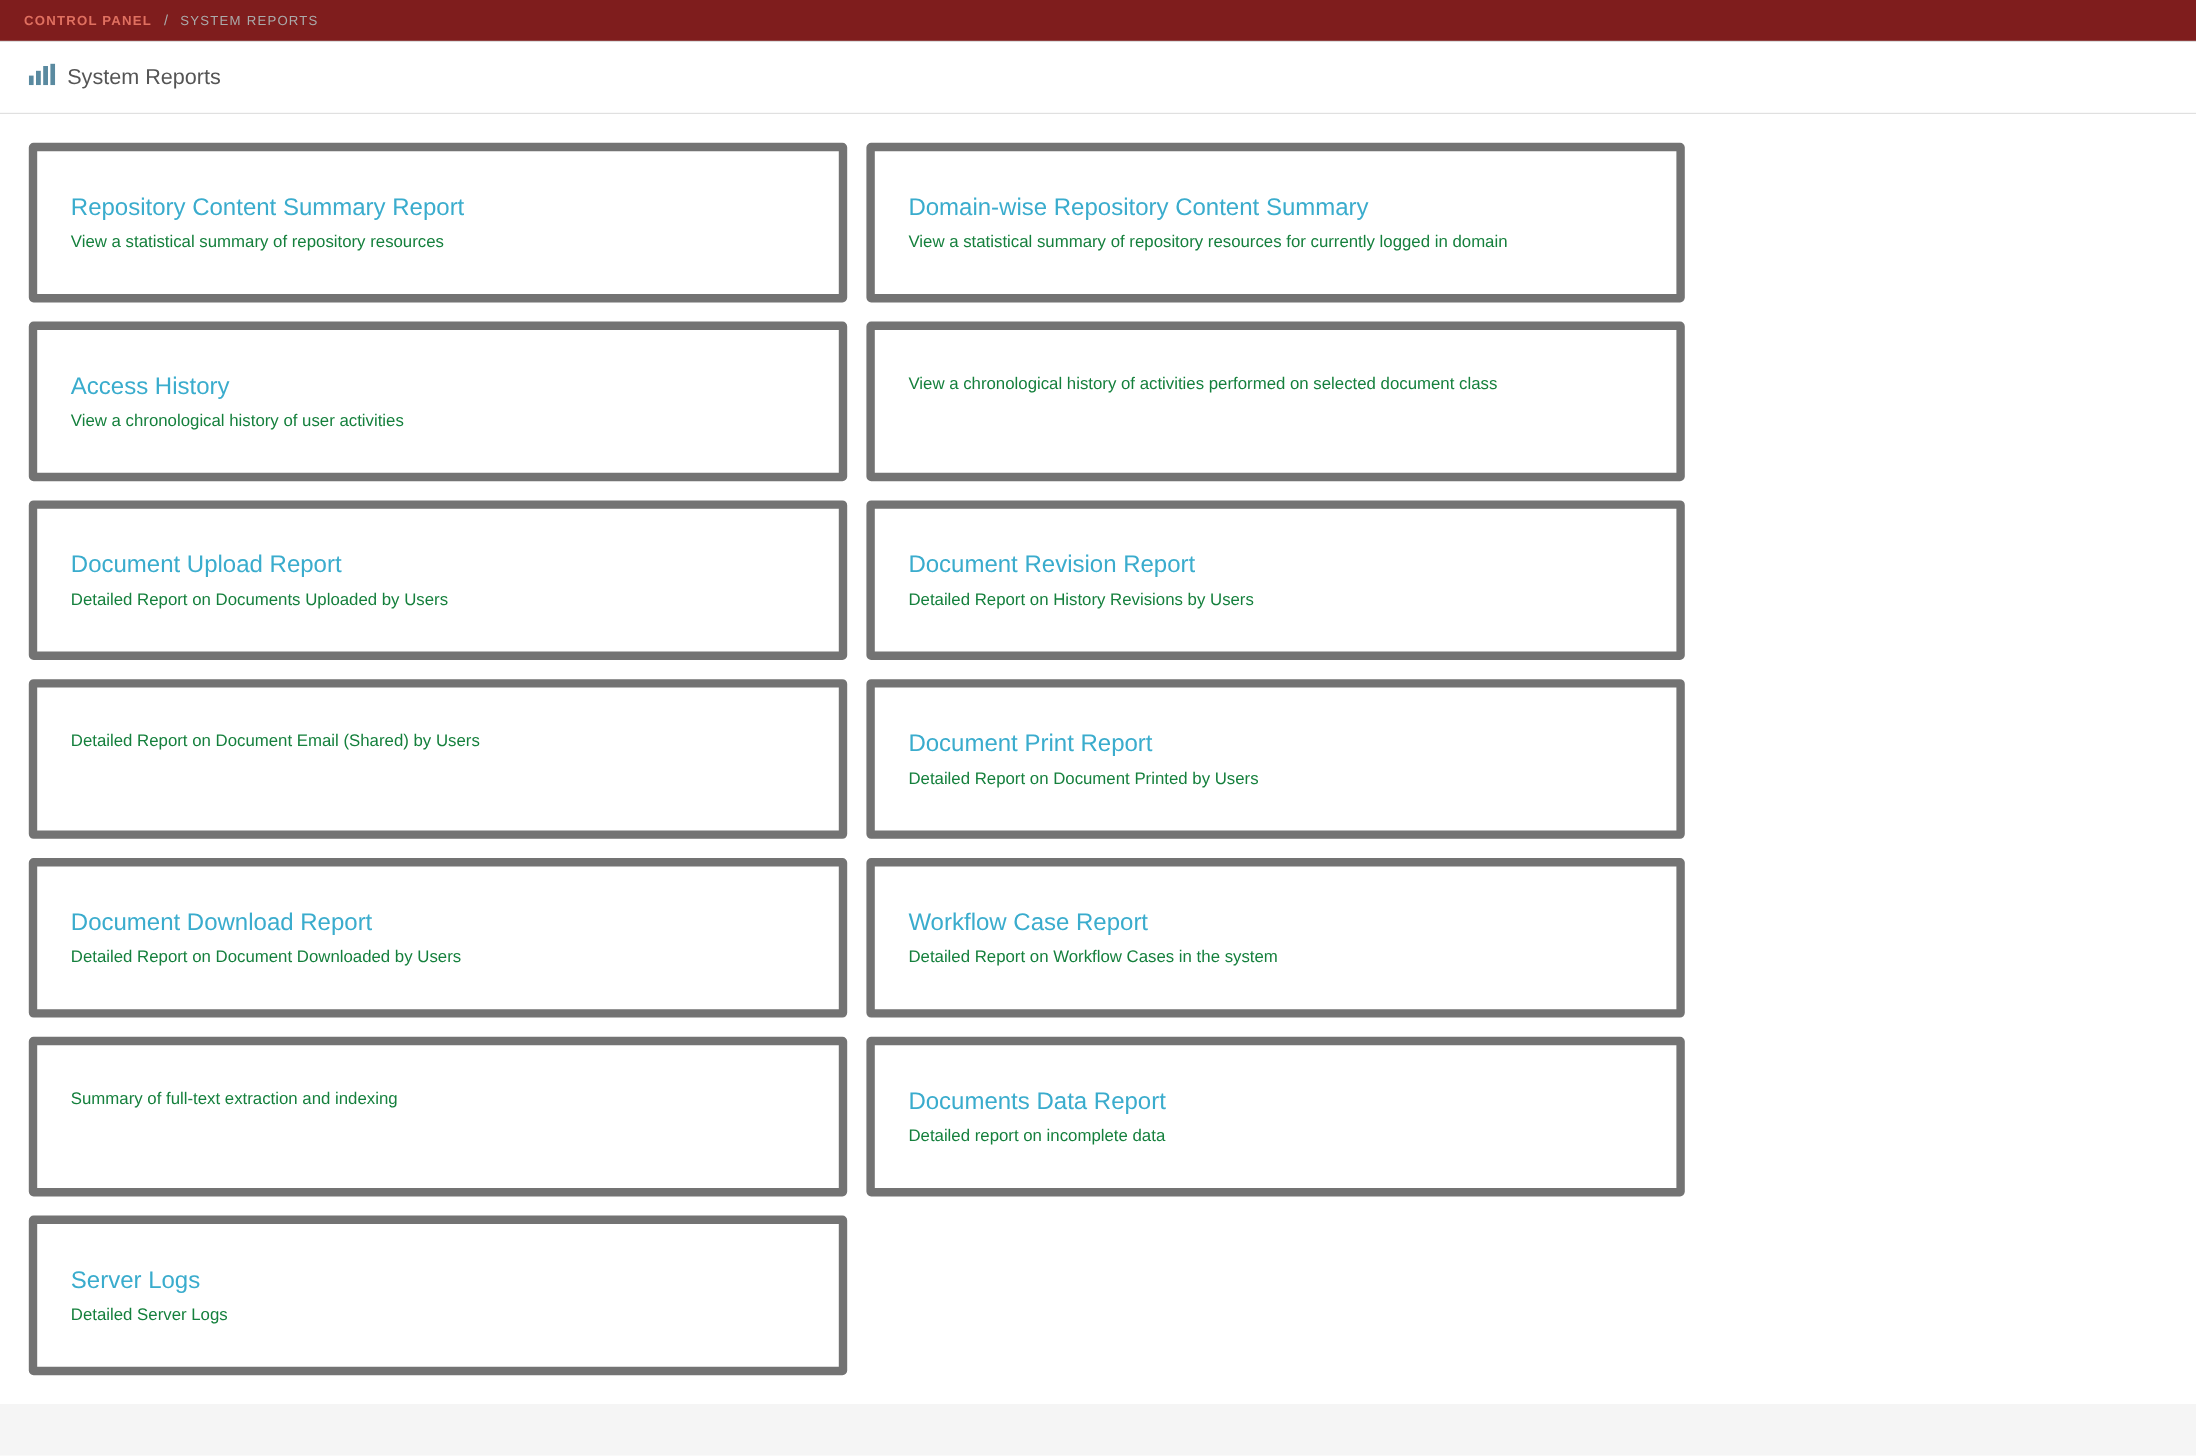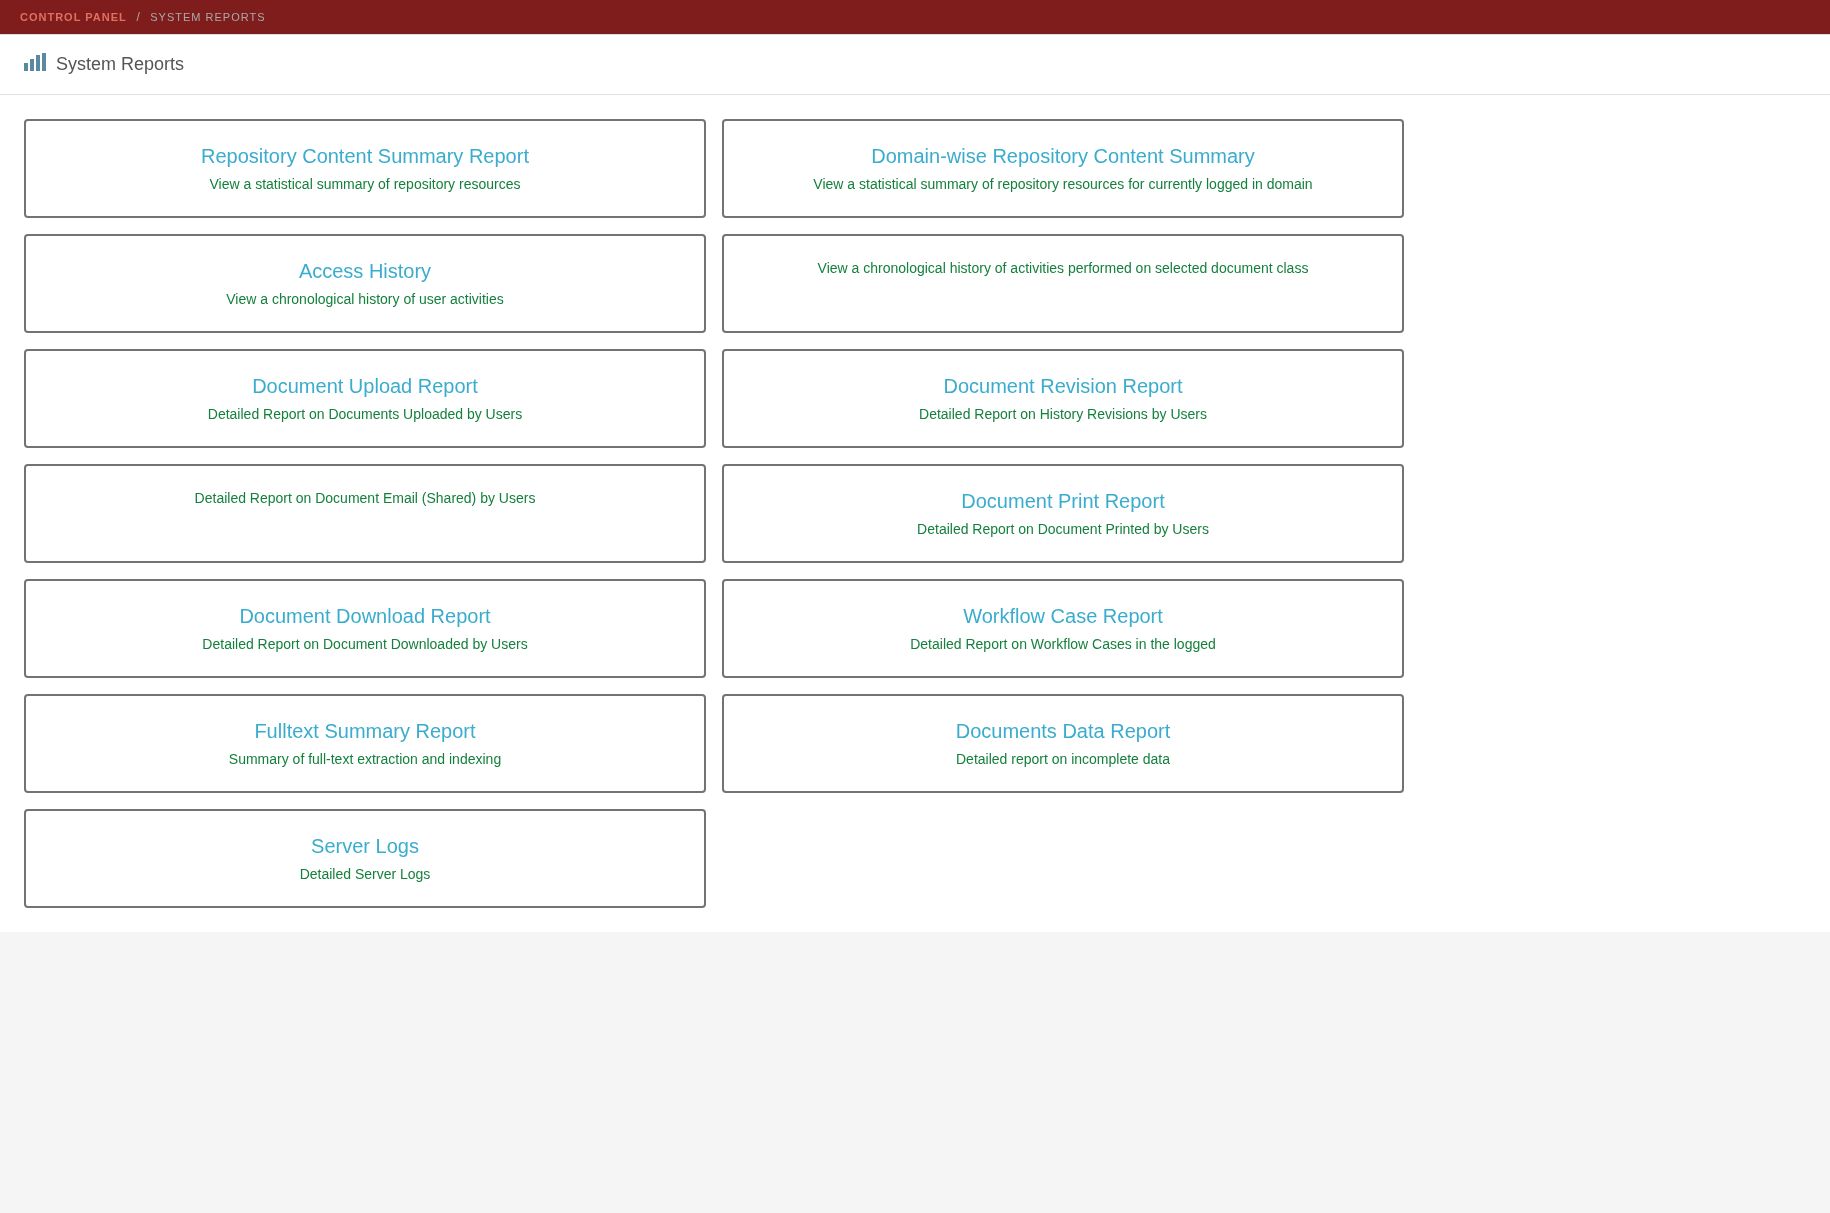--- a/index.html
+++ b/index.html
@@ -72,27 +72,26 @@
     }
 
     .reports-grid {
       display: grid;
       grid-template-columns: 1fr 1fr;
       gap: 16px;
       max-width: 1380px;
     }
 
     .report-card {
-      border: 2px solid #737373;
+      border: 7px solid #737373;
       border-radius: 4px;
-      padding: 24px 28px;
+      padding: 36px 28px;
       background: #fff;
       cursor: pointer;
       transition: box-shadow 0.2s;
-      text-align: center;
     }
 
     .report-card-title {
       font-size: 20px;
       color: #3aaccd;
       font-weight: 400;
       margin-bottom: 8px;
     }
 
     .report-card-desc {
@@ -153,24 +152,23 @@
       <div class="report-card">
         <div class="report-card-title">Document Print Report</div>
         <div class="report-card-desc">Detailed Report on Document Printed by Users</div>
       </div>
       <div class="report-card">
         <div class="report-card-title">Document Download Report</div>
         <div class="report-card-desc">Detailed Report on Document Downloaded by Users</div>
       </div>
       <div class="report-card">
         <div class="report-card-title">Workflow Case Report</div>
-        <div class="report-card-desc">Detailed Report on Workflow Cases in the logged</div>
+        <div class="report-card-desc">Detailed Report on Workflow Cases in the system</div>
       </div>
       <div class="report-card">
-        <div class="report-card-title">Fulltext Summary Report</div>
         <div class="report-card-desc">Summary of full-text extraction and indexing</div>
       </div>
       <div class="report-card">
         <div class="report-card-title">Documents Data Report</div>
         <div class="report-card-desc">Detailed report on incomplete data</div>
       </div>
       <div class="report-card" style="grid-column: 1;">
         <div class="report-card-title">Server Logs</div>
         <div class="report-card-desc">Detailed Server Logs</div>
       </div>

